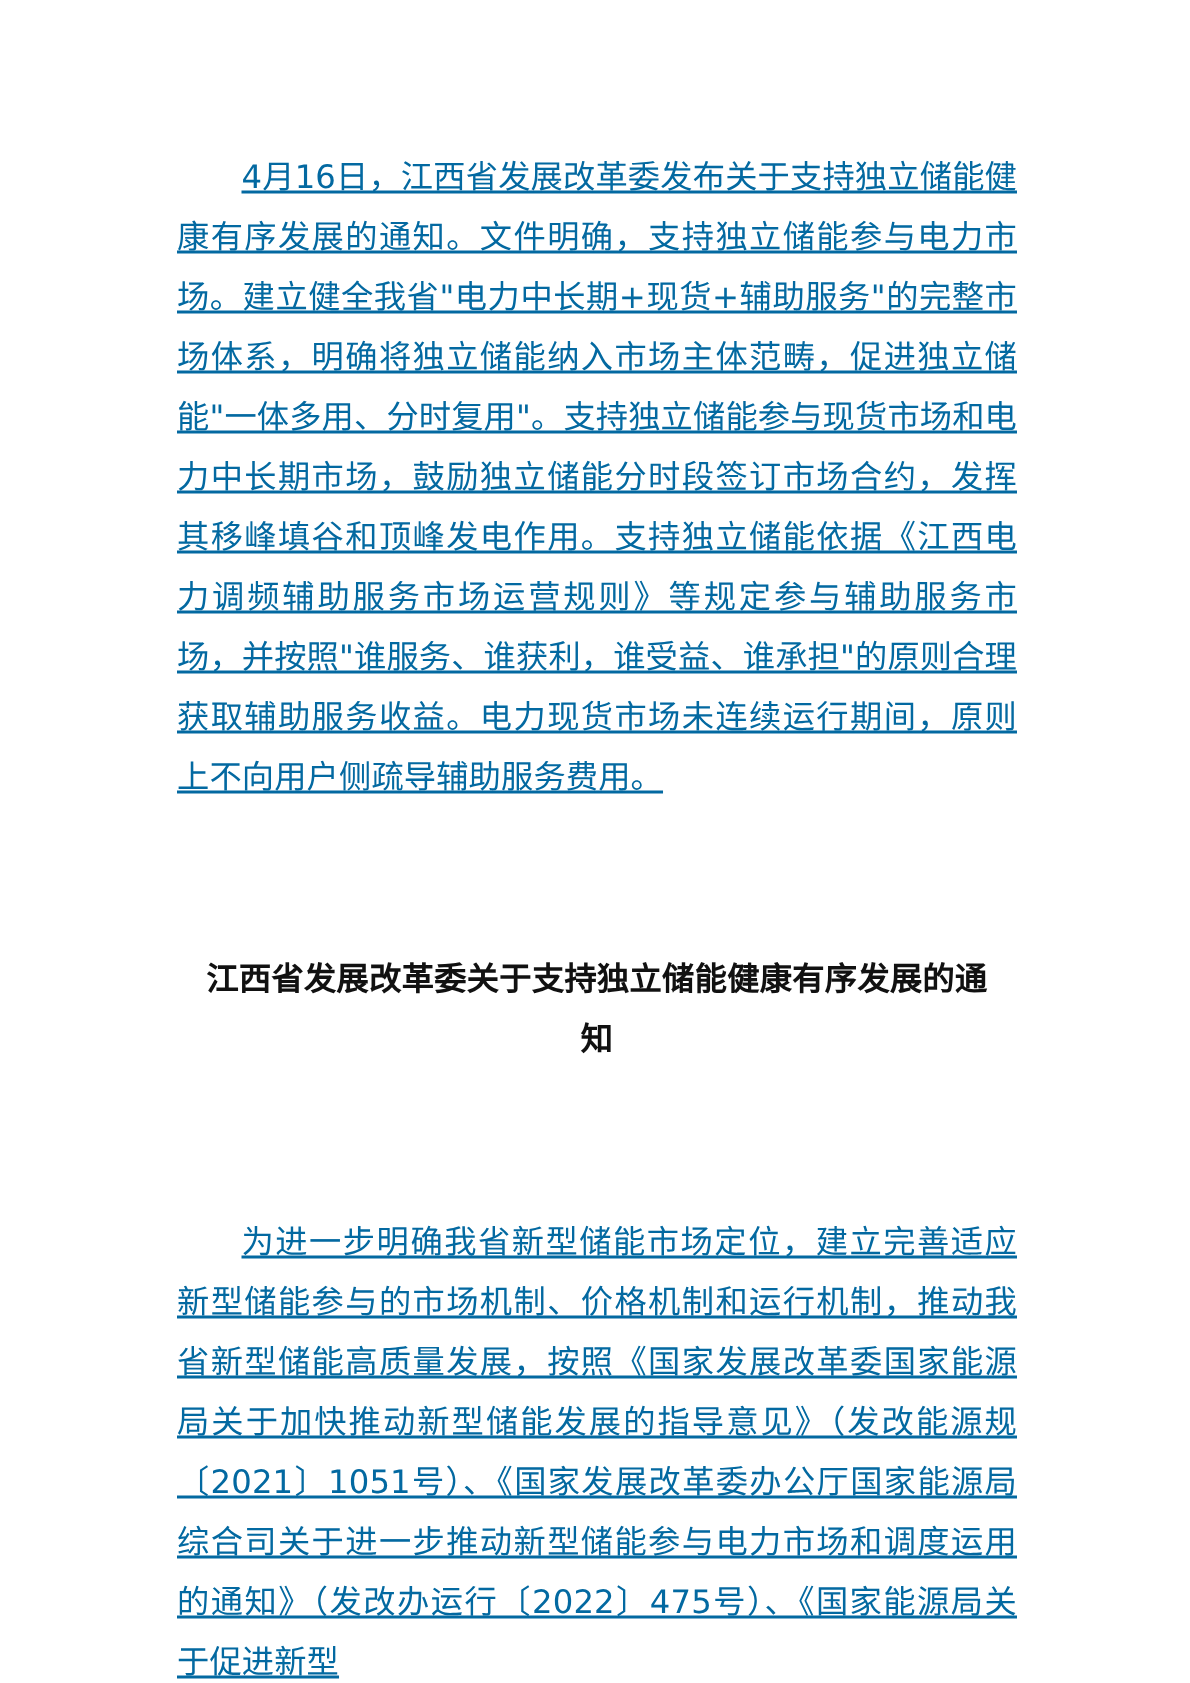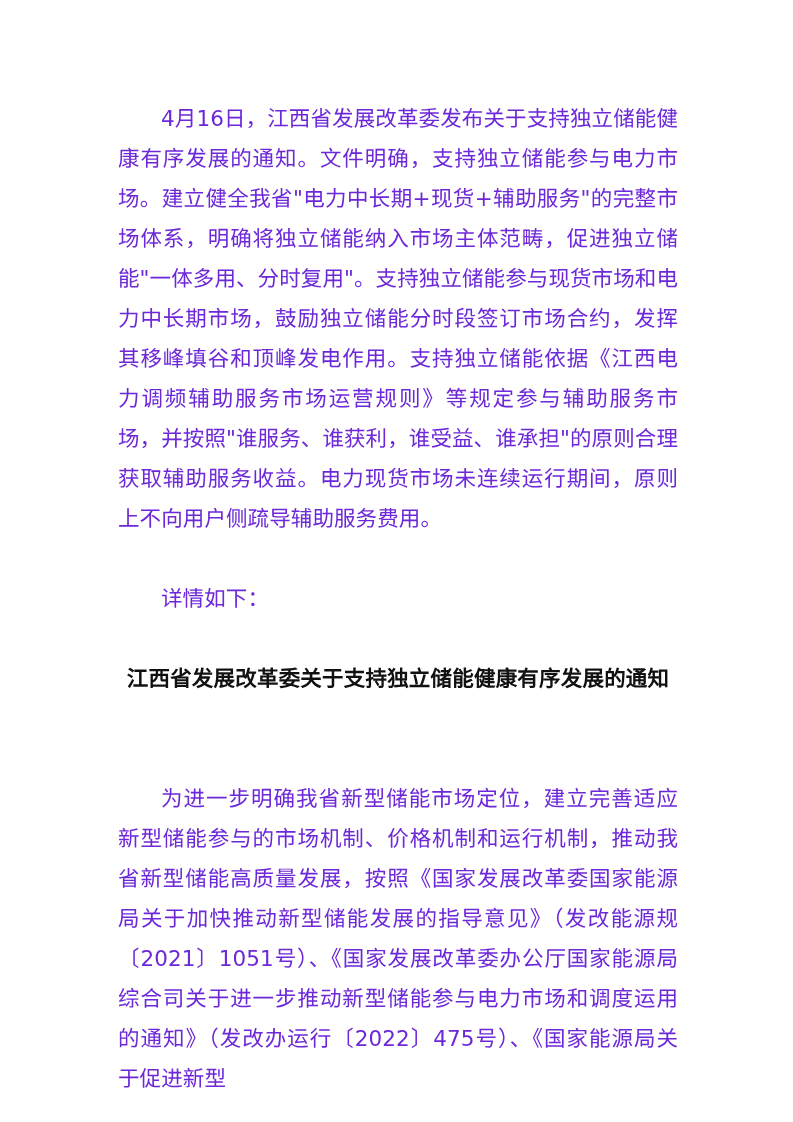--- a/index.html
+++ b/index.html
@@ -36,33 +36,34 @@
   }
 
   
   .para {
     margin: 0;
     font-size: 21.5px;
     line-height: 40px;
     text-align: justify;
     text-justify: inter-ideograph;
     letter-spacing: 0.1px;
-    color: #6d28d9;
+    color: #0369a1;
     word-break: break-all;
+    text-decoration: underline;
   }
   .para.indent {
     text-indent: 2em;
   }
 
   
   .gap-lg { height: 40px; }
 
   
   .doc-heading {
-    margin: 0;
+    margin: 15px;
     font-size: 21.5px;
     line-height: 40px;
     font-weight: bold;
     text-align: center;
     letter-spacing: 0.2px;
     color: #111111;
   }
 
   
   .para.clipped {
@@ -73,21 +74,20 @@
 <body>
 
 <div class="page">
 
   <div class="doc-body">
 
     <p class="para indent">4月16日，江西省发展改革委发布关于支持独立储能健康有序发展的通知。文件明确，支持独立储能参与电力市场。建立健全我省"电力中长期+现货+辅助服务"的完整市场体系，明确将独立储能纳入市场主体范畴，促进独立储能"一体多用、分时复用"。支持独立储能参与现货市场和电力中长期市场，鼓励独立储能分时段签订市场合约，发挥其移峰填谷和顶峰发电作用。支持独立储能依据《江西电力调频辅助服务市场运营规则》等规定参与辅助服务市场，并按照"谁服务、谁获利，谁受益、谁承担"的原则合理获取辅助服务收益。电力现货市场未连续运行期间，原则上不向用户侧疏导辅助服务费用。</p>
 
     <div class="gap-lg"></div>
 
-    <p class="para indent">详情如下：</p>
 
     <div class="gap-lg"></div>
 
     <h1 class="doc-heading">江西省发展改革委关于支持独立储能健康有序发展的通知</h1>
 
     <div class="gap-lg"></div>
 
 
     <div class="gap-lg"></div>
 

